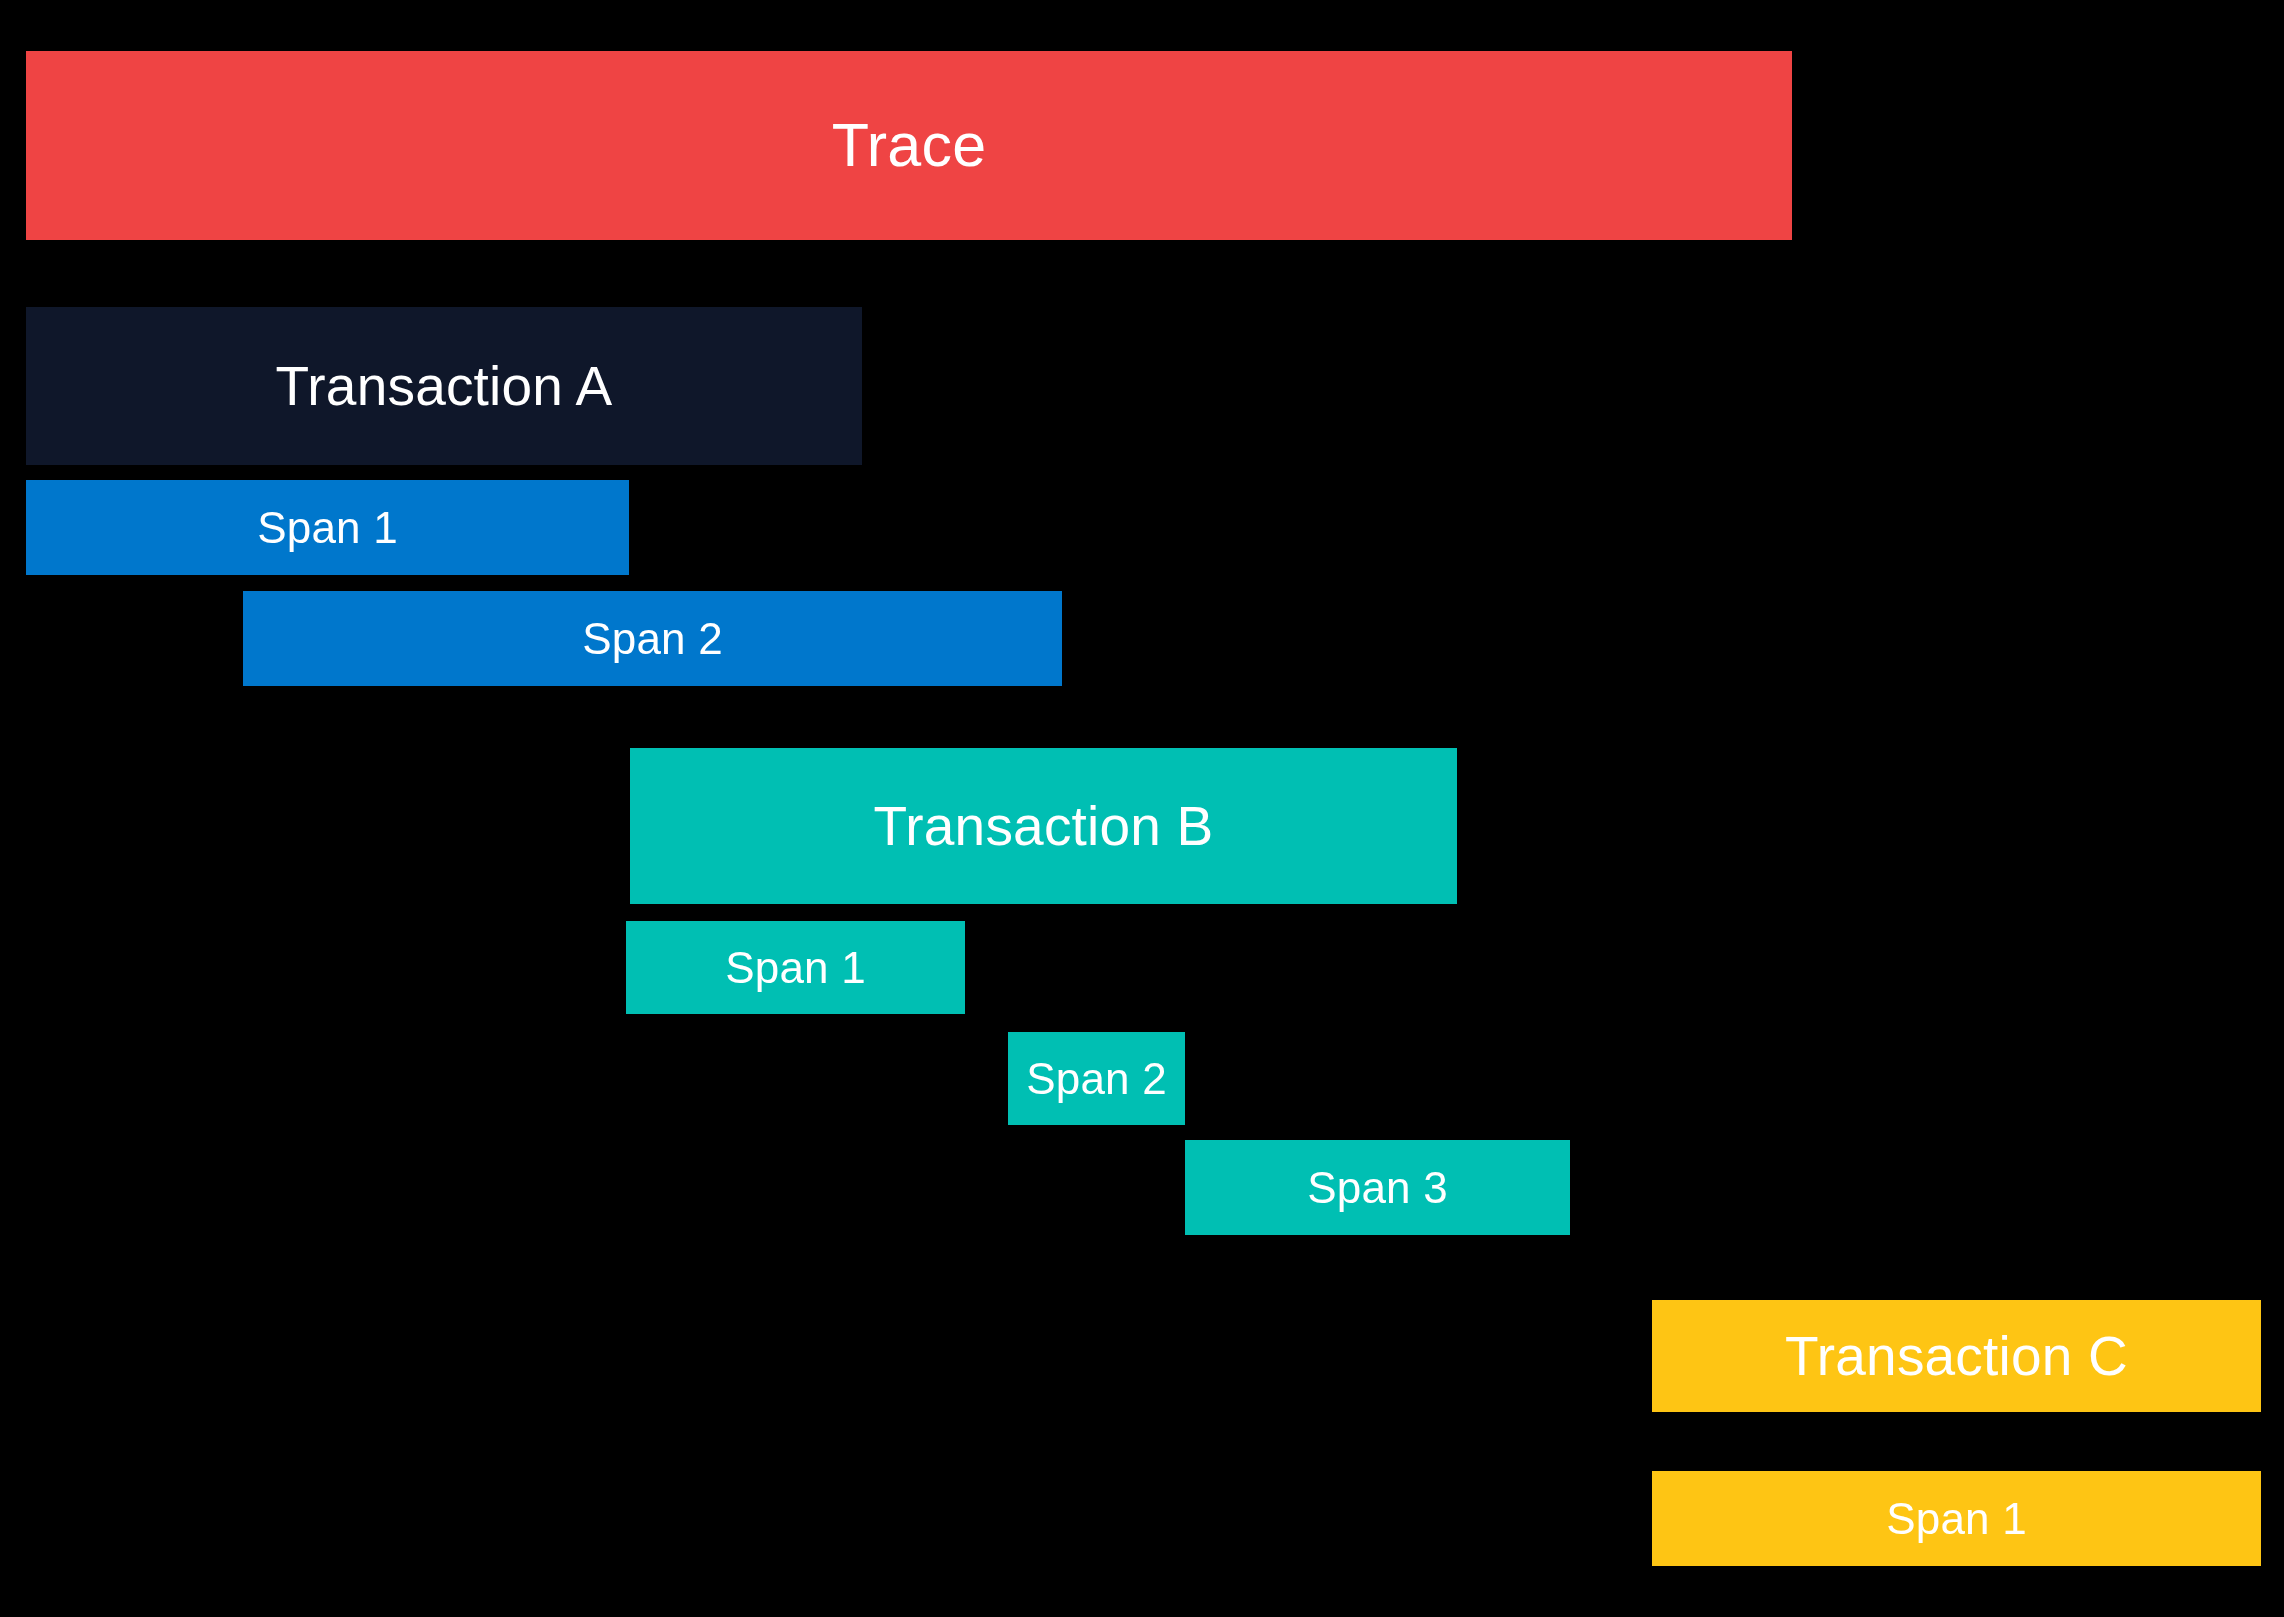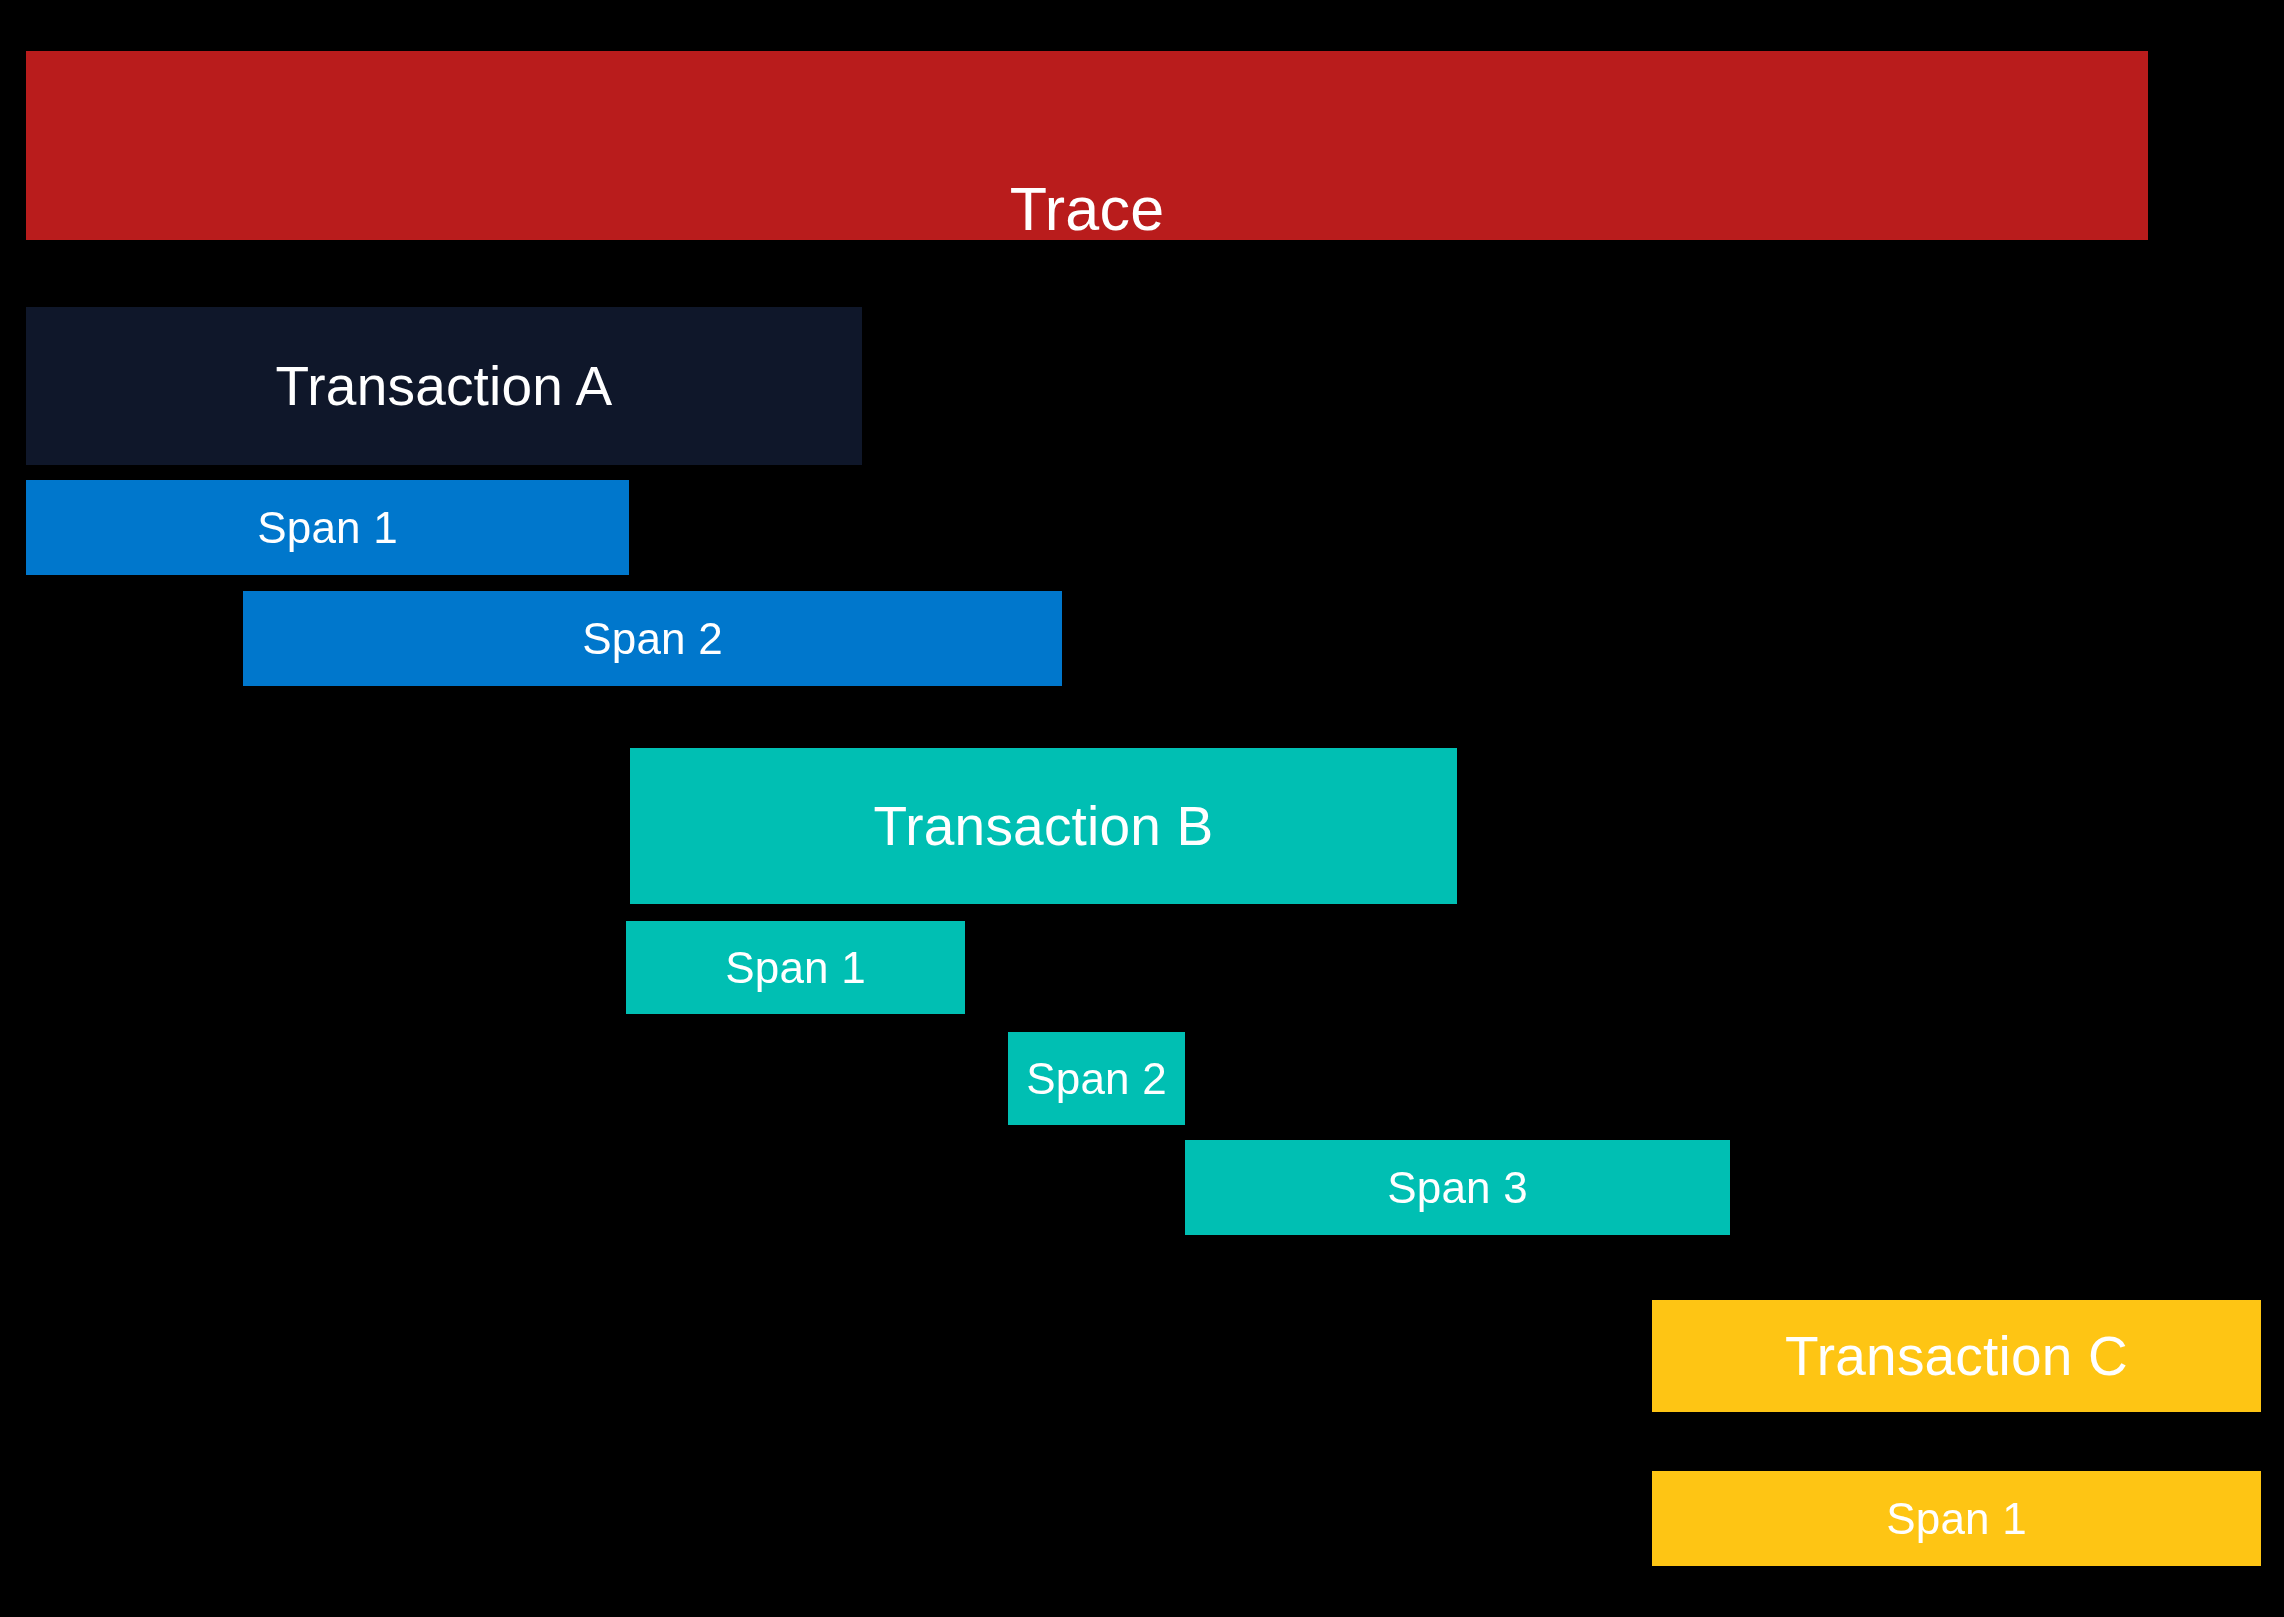--- a/index.html
+++ b/index.html
@@ -37,42 +37,42 @@
   }
   
   .role-trace .bar-label       { font-size: 61px; }
   .role-transaction .bar-label { font-size: 55px; }
   .role-span .bar-label        { font-size: 44px; text-align: right; }
 </style>
 </head>
 <body>
 
 <div id="canvas" style="width: 2284px; height: 1618px; background: rgb(0, 0, 0);">
-    <div class="bar role-trace" style="left: 26px; top: 51px; width: 2122px; height: 189px; background: #b91c1c; justify-content: center; align-items: flex-end;">
+    <div class="bar role-trace" style="left: 26px; top: 51px; width: 1766px; height: 189px; background: #ef4444; justify-content: center;">
       <span class="bar-label">Trace</span>
     </div>
     <div class="bar role-transaction" style="left: 26px; top: 307px; width: 836px; height: 158px; background: #0f172a; justify-content: center;">
       <span class="bar-label">Transaction A</span>
     </div>
     <div class="bar role-span" style="left: 26px; top: 480px; width: 603px; height: 95px; background: rgb(0, 119, 204); justify-content: center;">
       <span class="bar-label">Span 1</span>
     </div>
     <div class="bar role-span" style="left: 243px; top: 591px; width: 819px; height: 95px; background: rgb(0, 119, 204); justify-content: center;">
       <span class="bar-label">Span 2</span>
     </div>
     <div class="bar role-transaction" style="left: 630px; top: 748px; width: 827px; height: 156px; background: rgb(0, 191, 179); justify-content: center;">
       <span class="bar-label">Transaction B</span>
     </div>
     <div class="bar role-span" style="left: 626px; top: 921px; width: 339px; height: 93px; background: rgb(0, 191, 179); justify-content: center;">
       <span class="bar-label">Span 1</span>
     </div>
     <div class="bar role-span" style="left: 1008px; top: 1032px; width: 177px; height: 93px; background: rgb(0, 191, 179); justify-content: center;">
       <span class="bar-label">Span 2</span>
     </div>
-    <div class="bar role-span" style="left: 1185px; top: 1140px; width: 545px; height: 95px; background: rgb(0, 191, 179); justify-content: center;">
+    <div class="bar role-span" style="left: 1185px; top: 1140px; width: 385px; height: 95px; background: rgb(0, 191, 179); justify-content: center;">
       <span class="bar-label">Span 3</span>
     </div>
     <div class="bar role-transaction" style="left: 1652px; top: 1300px; width: 609px; height: 112px; background: rgb(254, 197, 20); justify-content: center;">
       <span class="bar-label">Transaction C</span>
     </div>
     <div class="bar role-span" style="left: 1652px; top: 1471px; width: 609px; height: 95px; background: rgb(254, 197, 20); justify-content: center;">
       <span class="bar-label">Span 1</span>
     </div>
   </div>
 

